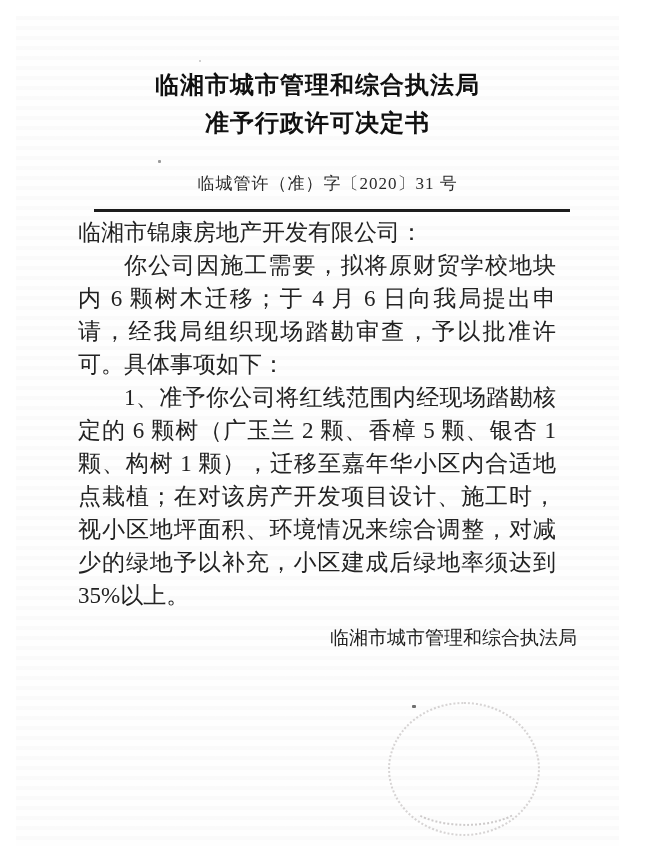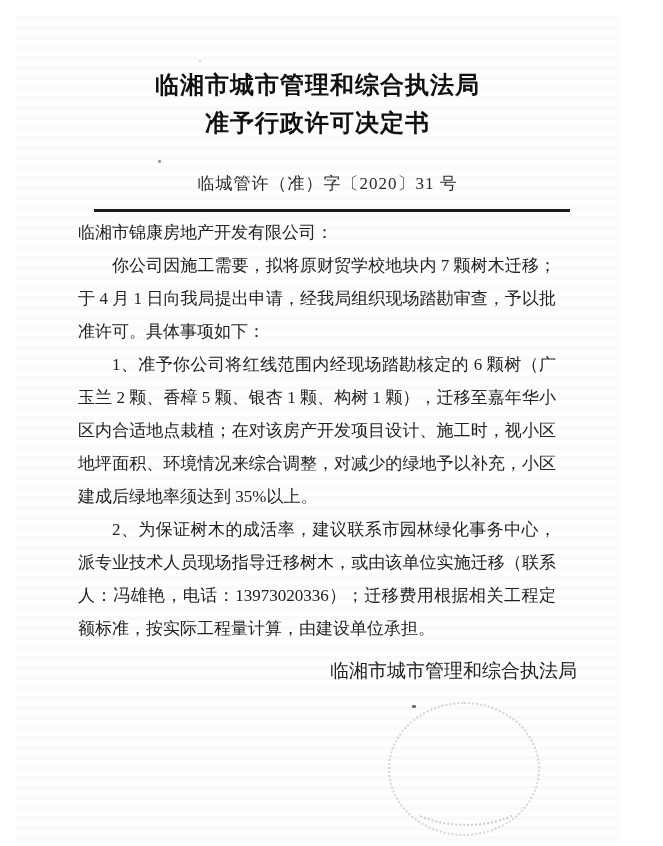--- a/index.html
+++ b/index.html
@@ -49,21 +49,21 @@
   }
   .rule {
     margin: 14px 0 0 78px;
     width: 476px;
     height: 0;
     border: none;
     border-top: 3px solid #1c1c1c;
   }
   .doc-body {
     margin: 4px 63px 0 62px;
-    font-size: 17px;
+    font-size: 23px;
     line-height: 33px;
     text-align: justify;
     color: #222222;
   }
   .doc-body p {
     margin: 0;
   }
   .doc-body p.para {
     text-indent: 2em;
   }
@@ -120,23 +120,22 @@
   <div class="doc-header">
     <div class="doc-title line1">临湘市城市管理和综合执法局</div>
     <div class="doc-title line2">准予行政许可决定书</div>
     <div class="doc-number">临城管许（准）字〔2020〕31 号</div>
   </div>
 
   <hr class="rule">
 
   <div class="doc-body">
     <p class="addressee">临湘市锦康房地产开发有限公司：</p>
-    <p class="para">你公司因施工需要，拟将原财贸学校地块内 7 颗树木迁移；于 4 月 1 日向我局提出申请，经我局组织现场踏勘审查，予以批准许可。具体事项如下：</p>
+    <p class="para">你公司因施工需要，拟将原财贸学校地块内 6 颗树木迁移；于 4 月 6 日向我局提出申请，经我局组织现场踏勘审查，予以批准许可。具体事项如下：</p>
     <p class="para">1、准予你公司将红线范围内经现场踏勘核定的 6 颗树（广玉兰 2 颗、香樟 5 颗、银杏 1 颗、构树 1 颗），迁移至嘉年华小区内合适地点栽植；在对该房产开发项目设计、施工时，视小区地坪面积、环境情况来综合调整，对减少的绿地予以补充，小区建成后绿地率须达到 35%以上。</p>
-    <p class="para">2、为保证树木的成活率，建议联系市园林绿化事务中心，派专业技术人员现场指导迁移树木，或由该单位实施迁移（联系人：冯雄艳，电话：13973020336）；迁移费用根据相关工程定额标准，按实际工程量计算，由建设单位承担。</p>
   </div>
 
   <div class="sign-block">
     <div>临湘市城市管理和综合执法局</div>
   </div>
 
   <div class="seal"></div>
   <div class="seal-text-arc"></div>
 
   <div class="speck s1"></div>

